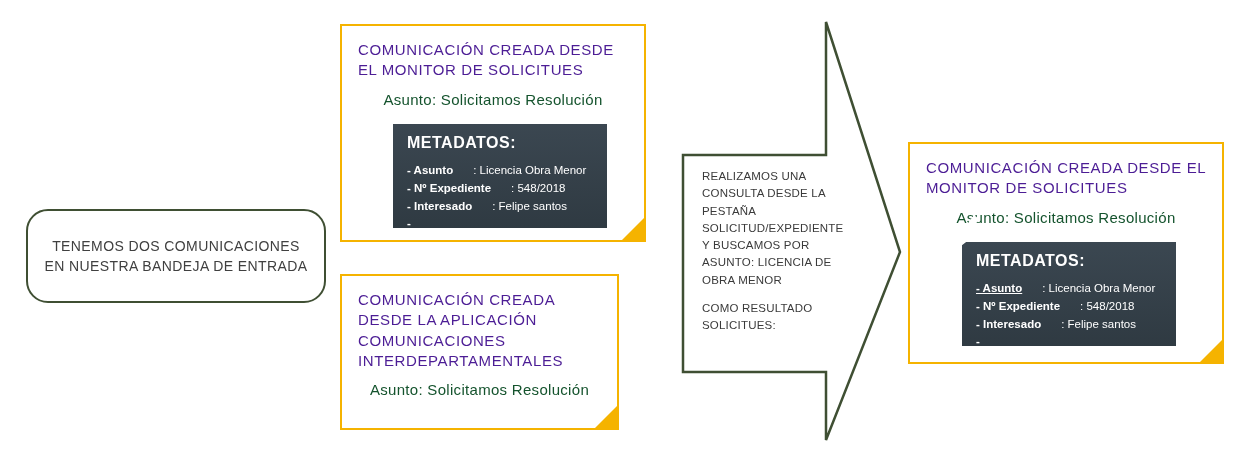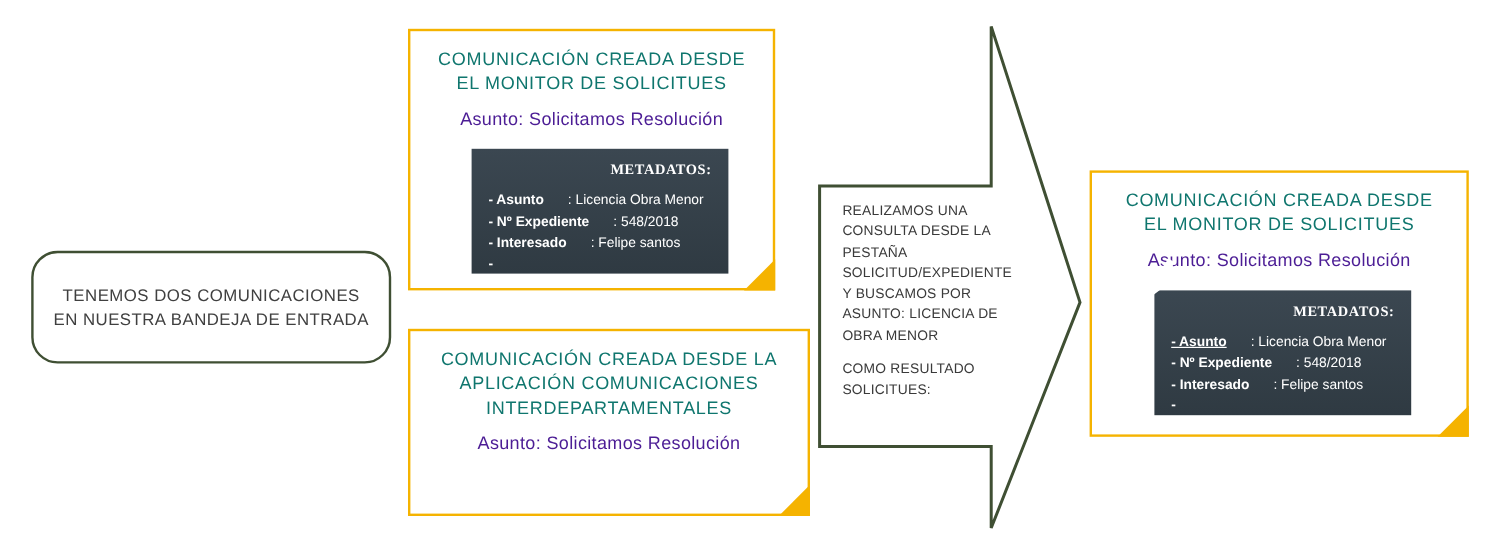--- a/index.html
+++ b/index.html
@@ -51,53 +51,51 @@
   .note .fold {
     position: absolute;
     right: -2px;
     bottom: -2px;
     width: 0;
     height: 0;
     border-left: 26px solid transparent;
     border-bottom: 26px solid #f5b300;
   }
   .note-title {
-    text-align: center;
     font-size: 15px;
     line-height: 1.35;
     letter-spacing: .6px;
-    color: #0f766e;
+    color: #4c1d95;
     padding: 14px 16px 0 16px;
     font-weight: 400;
   }
   .note-sub {
     text-align: center;
     font-size: 15px;
-    color: #4c1d95;
+    color: #14532d;
     padding: 10px 10px 0 10px;
     letter-spacing: .3px;
   }
 
   
   .meta-panel {
     position: absolute;
     background: #333f48;
     background: linear-gradient(180deg, #3b4751 0%, #2f3a42 100%);
     color: #ffffff;
     box-sizing: border-box;
     padding: 10px 14px 10px 14px;
   }
   .meta-title {
-    text-align: right;
-    font-size: 12px;
+    text-align: left;
+    font-size: 16px;
     font-weight: bold;
     letter-spacing: .5px;
     margin-bottom: 10px;
     color: #ffffff;
-    font-family: Liberation Serif, serif;
   }
   .meta-row {
     font-size: 11.5px;
     line-height: 1.55;
     color: #ffffff;
     white-space: nowrap;
   }
   .meta-row .k {
     font-weight: bold;
   }
@@ -161,21 +159,21 @@
         <span class="k">- Interesado</span><span class="v">: Felipe santos</span>
       </div>
       <div class="meta-row empty">
         <span class="k">-</span><span class="v"></span>
       </div>
     </div>
 
     <div class="fold"></div>
   </div>
 
-  <div class="note" style="left:340px; top:274px; width:335px; height:156px;">
+  <div class="note" style="left:340px; top:274px; width:279px; height:156px;">
     <div class="note-title">COMUNICACIÓN CREADA DESDE LA APLICACIÓN COMUNICACIONES INTERDEPARTAMENTALES</div>
     <div class="note-sub">Asunto: Solicitamos Resolución</div>
     <div class="fold"></div>
   </div>
 
   <div class="mid-text" style="left:702px; top:168px; width:136px;">REALIZAMOS UNA CONSULTA DESDE LA PESTAÑA SOLICITUD/EXPEDIENTE Y BUSCAMOS POR ASUNTO: LICENCIA DE OBRA MENOR</div>
   <div class="mid-text" style="left:702px; top:300px; width:136px;">COMO RESULTADO SOLICITUES:</div>
 
   <div class="note" style="left:908px; top:142px; width:316px; height:222px;">
     <div class="note-title">COMUNICACIÓN CREADA DESDE EL MONITOR DE SOLICITUES</div>

